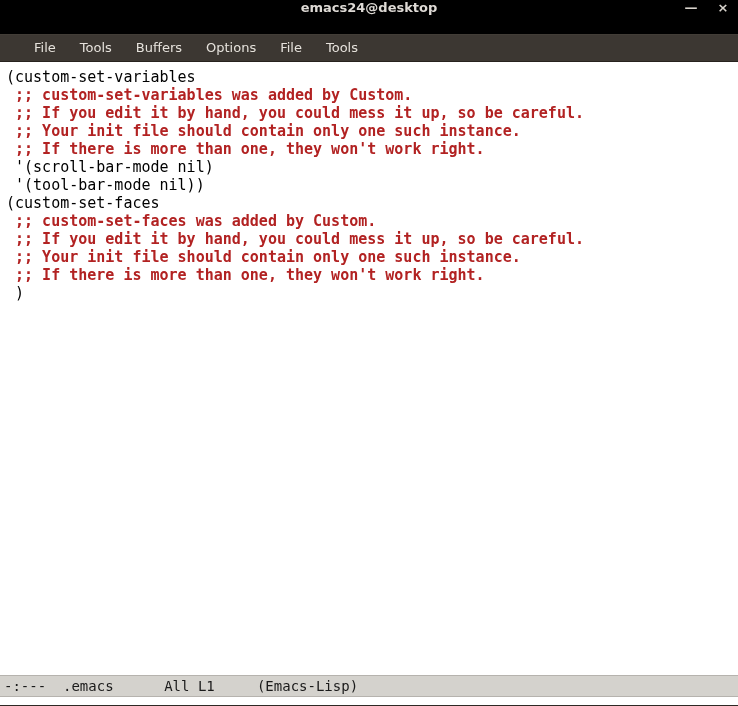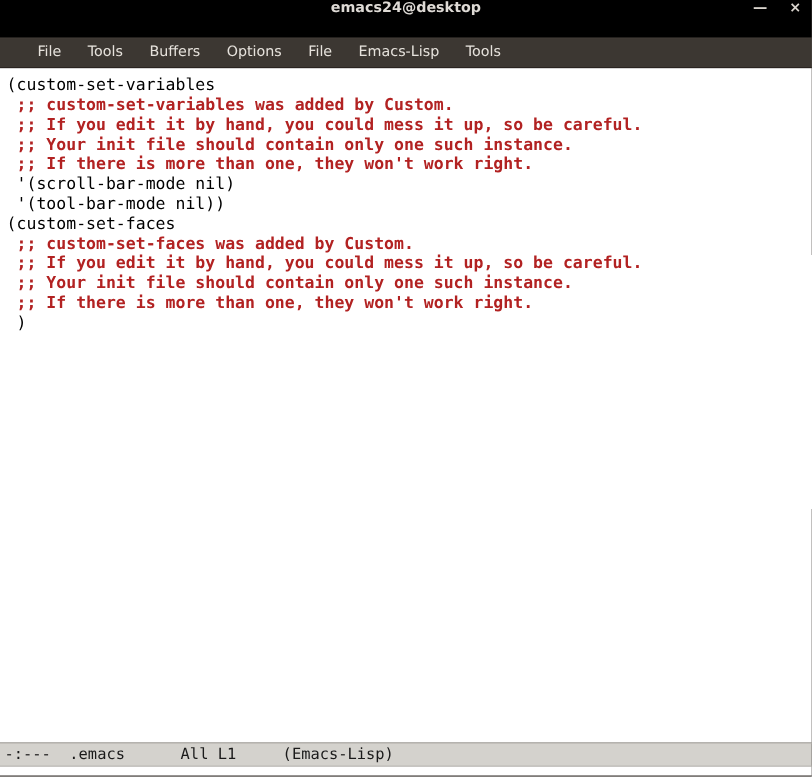--- a/index.html
+++ b/index.html
@@ -107,21 +107,20 @@
     <span class="window-btn">×</span>
   </div>
 </div>
 
 <div class="menubar">
   <span class="menu-item">File</span>
   <span class="menu-item">Tools</span>
   <span class="menu-item">Buffers</span>
   <span class="menu-item">Options</span>
   <span class="menu-item">File</span>
-  <span class="menu-item">Emacs-Lisp</span>
   <span class="menu-item">Tools</span>
 </div>
 
 <div class="editor" id="editor"><div class="code-line ">(custom-set-variables</div><div class="code-line comment"> ;; custom-set-variables was added by Custom.</div><div class="code-line comment"> ;; If you edit it by hand, you could mess it up, so be careful.</div><div class="code-line comment"> ;; Your init file should contain only one such instance.</div><div class="code-line comment"> ;; If there is more than one, they won't work right.</div><div class="code-line "> '(scroll-bar-mode nil)</div><div class="code-line "> '(tool-bar-mode nil))</div><div class="code-line ">(custom-set-faces</div><div class="code-line comment"> ;; custom-set-faces was added by Custom.</div><div class="code-line comment"> ;; If you edit it by hand, you could mess it up, so be careful.</div><div class="code-line comment"> ;; Your init file should contain only one such instance.</div><div class="code-line comment"> ;; If there is more than one, they won't work right.</div><div class="code-line "> )</div></div>
 
 <div class="modeline">
   <span>-:---</span><span>  </span><span class="buf">.emacs</span><span>      </span><span>All</span><span> </span><span>L1</span><span>     </span><span>(Emacs-Lisp)</span>
 </div>
 
 <div class="minibuffer"></div>

